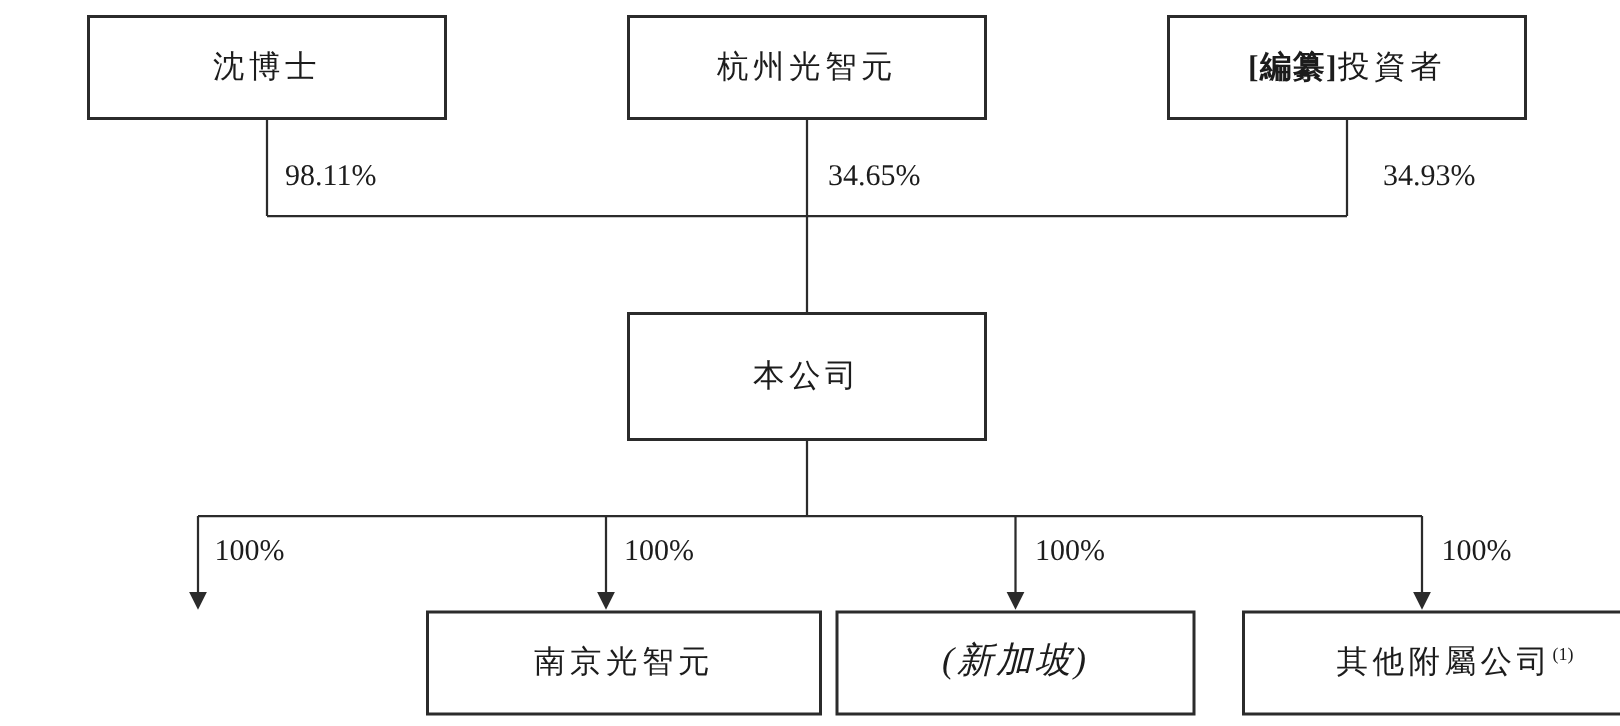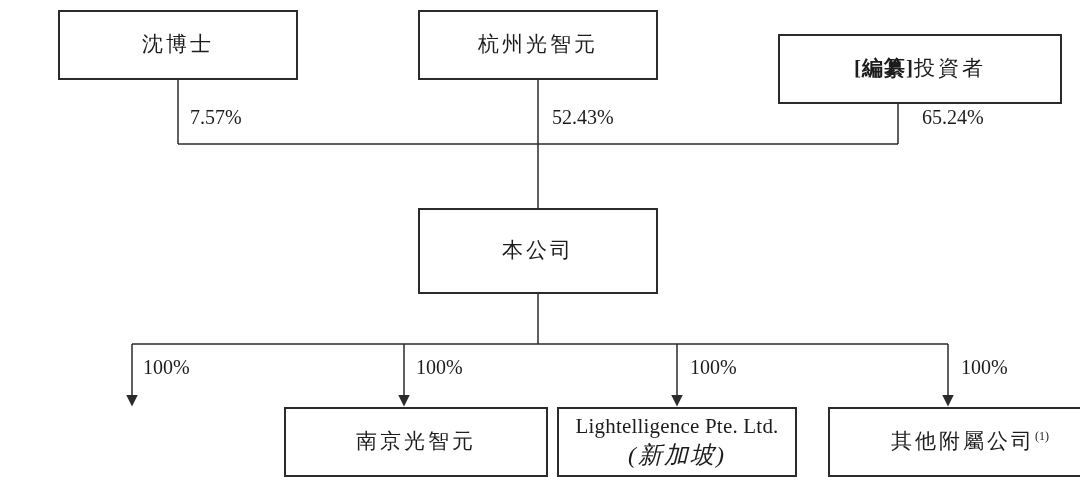--- a/index.html
+++ b/index.html
@@ -64,46 +64,45 @@
   </svg>
 
   <div class="box" style="left:58px;top:10px;width:240px;height:70px;">
     <span class="cjk">沈博士</span>
   </div>
 
   <div class="box" style="left:418px;top:10px;width:240px;height:70px;">
     <span class="cjk">杭州光智元</span>
   </div>
 
-  <div class="box" style="left:778px;top:10px;width:284px;height:70px;margin-top:24px;">
+  <div class="box" style="left:778px;top:10px;width:240px;height:70px;">
     <span>
       <span class="bold">[編纂]</span><span class="cjk">投資者</span>
     </span>
   </div>
 
-  <div class="pct" style="left:190px;top:107px;">7.57%</div>
-  <div class="pct" style="left:552px;top:107px;">52.43%</div>
-  <div class="pct" style="left:922px;top:107px;">65.24%</div>
+  <div class="pct" style="left:190px;top:107px;">98.11%</div>
+  <div class="pct" style="left:552px;top:107px;">34.65%</div>
+  <div class="pct" style="left:922px;top:107px;">34.93%</div>
 
   <div class="box" style="left:418px;top:208px;width:240px;height:86px;">
     <span class="cjk">本公司</span>
   </div>
 
   <div class="pct" style="left:143px;top:357px;">100%</div>
   <div class="pct" style="left:416px;top:357px;">100%</div>
   <div class="pct" style="left:690px;top:357px;">100%</div>
   <div class="pct" style="left:961px;top:357px;">100%</div>
 
 
   <div class="box" style="left:284px;top:407px;width:264px;height:70px;">
     <span class="cjk">南京光智元</span>
   </div>
 
   <div class="box" style="left:557px;top:407px;width:240px;height:70px;">
-    <span class="latin">Lightelligence Pte. Ltd.</span>
     <span class="ital">(新加坡)</span>
   </div>
 
   <div class="box" style="left:828px;top:407px;width:284px;height:70px;">
     <span>
       <span class="cjk">其他附屬公司</span><sup class="fn">(1)</sup>
     </span>
   </div>
 
 </div>

